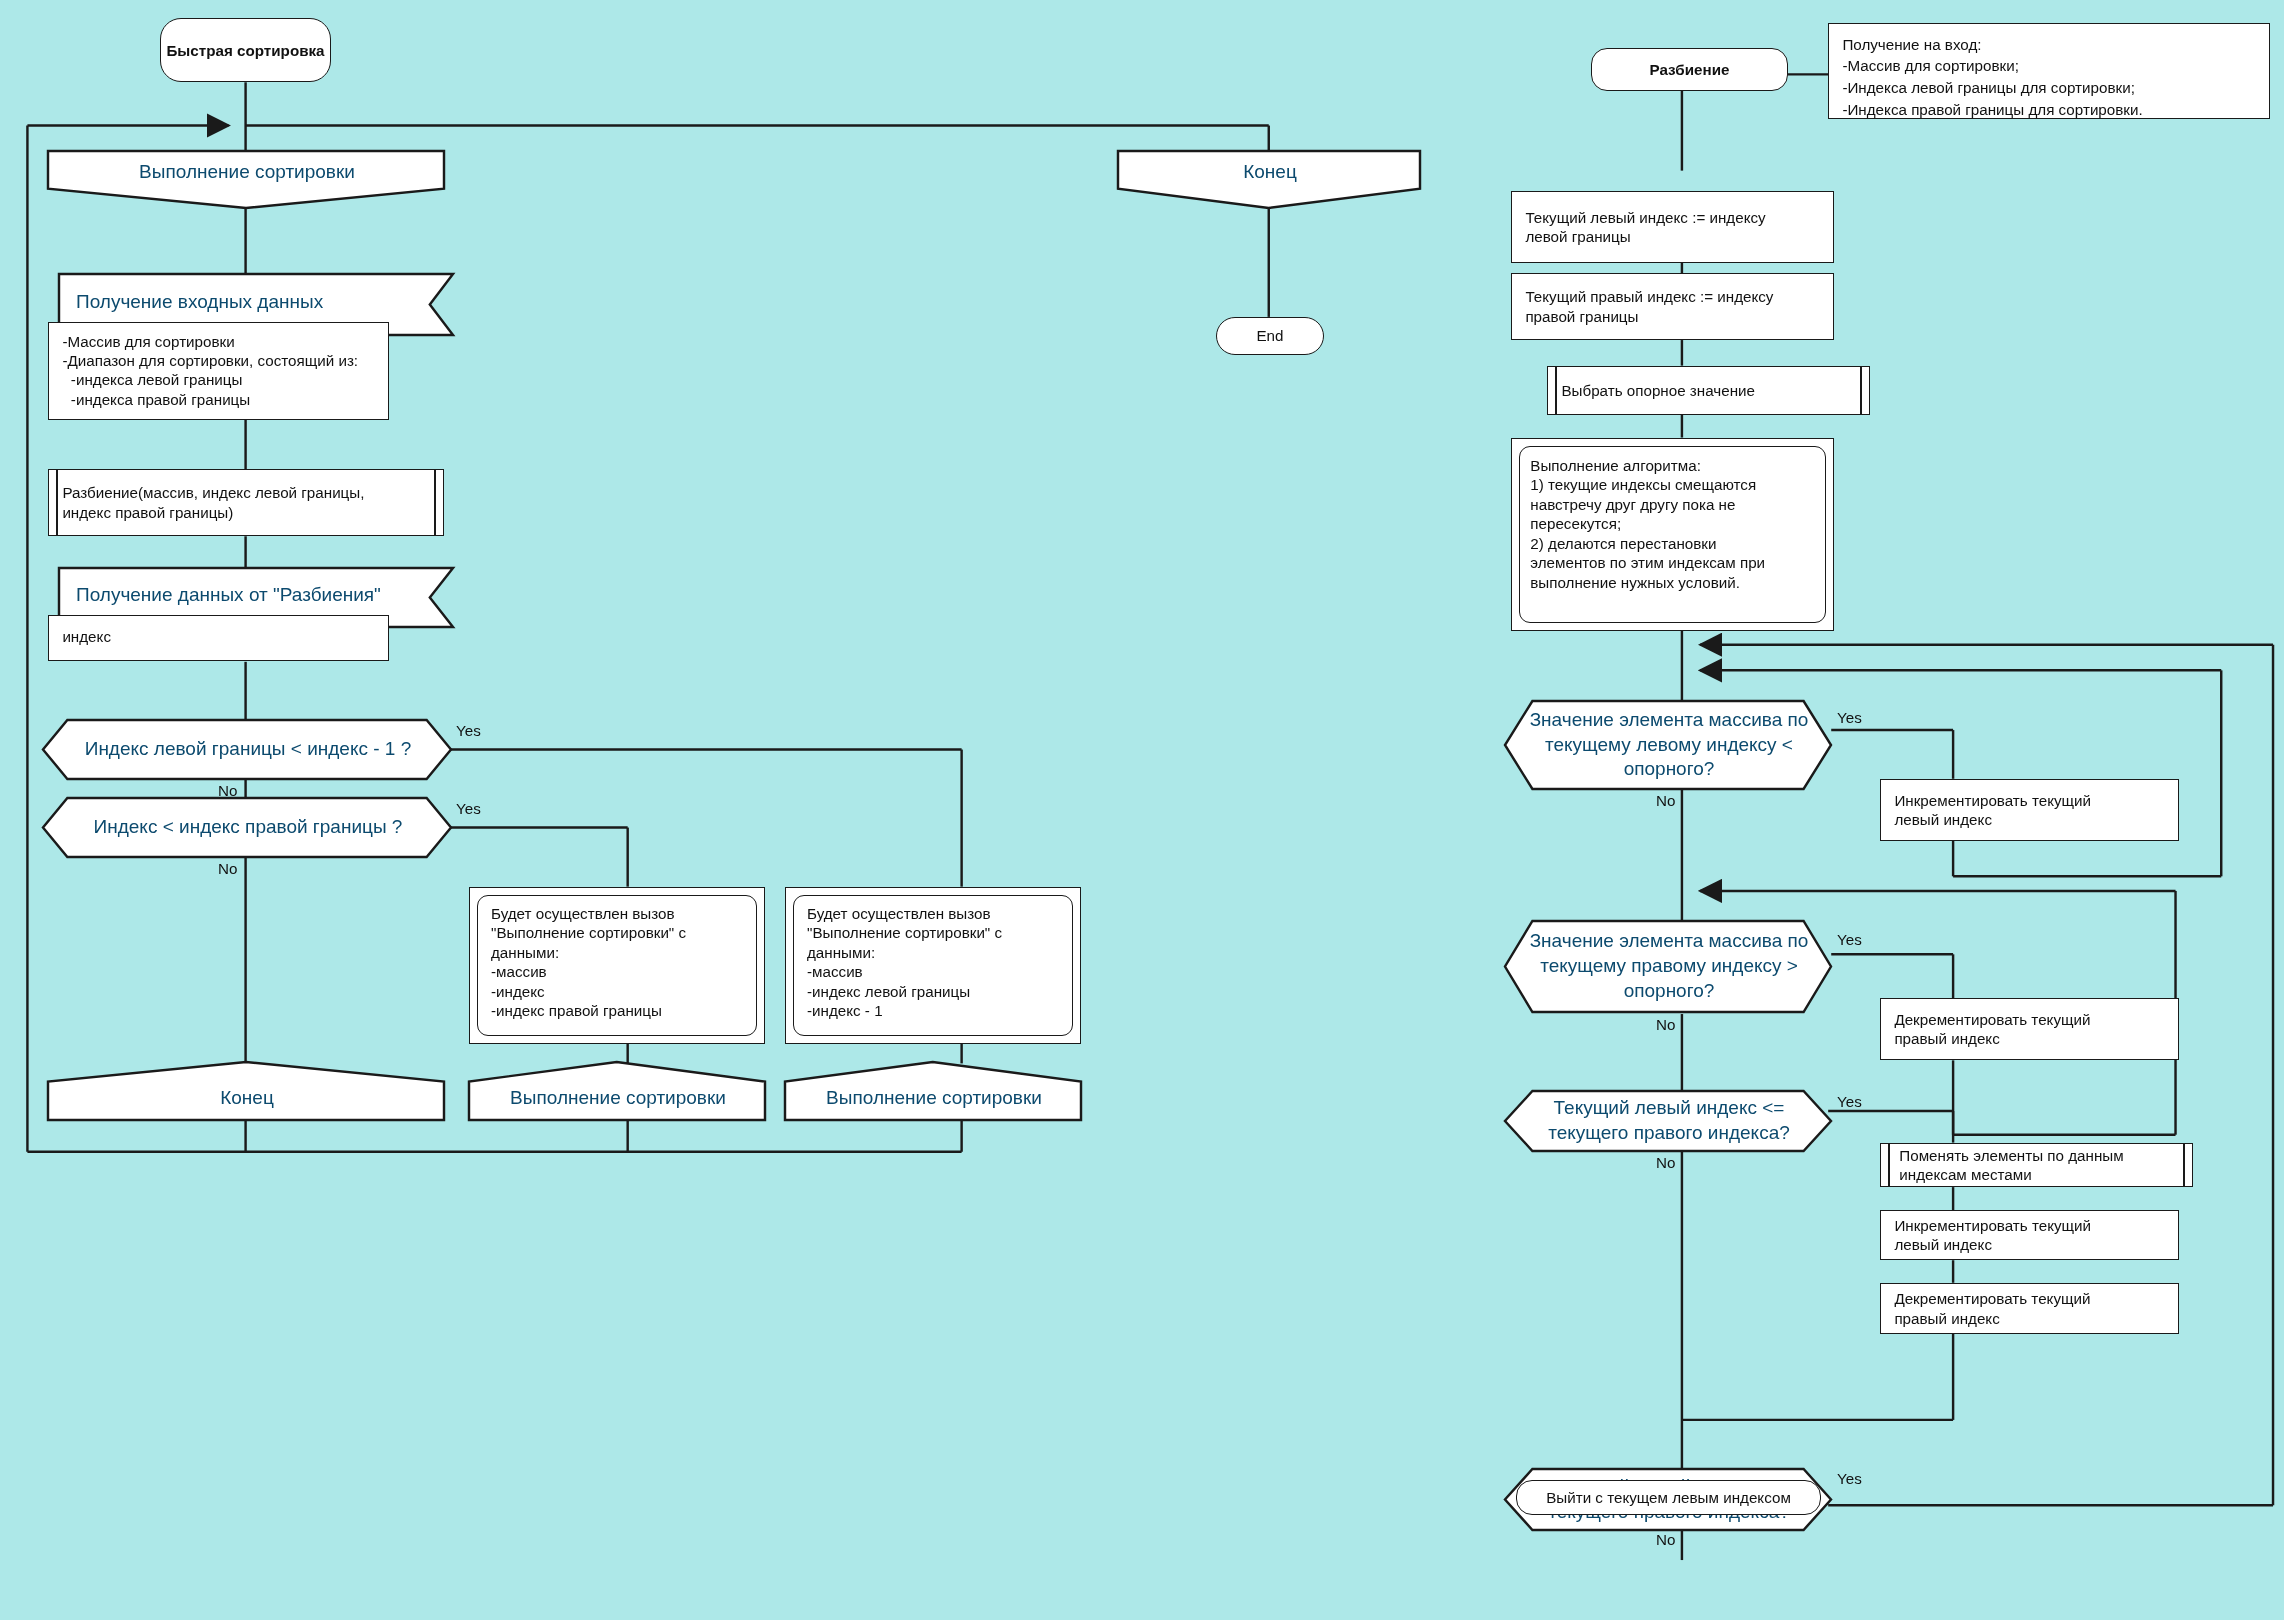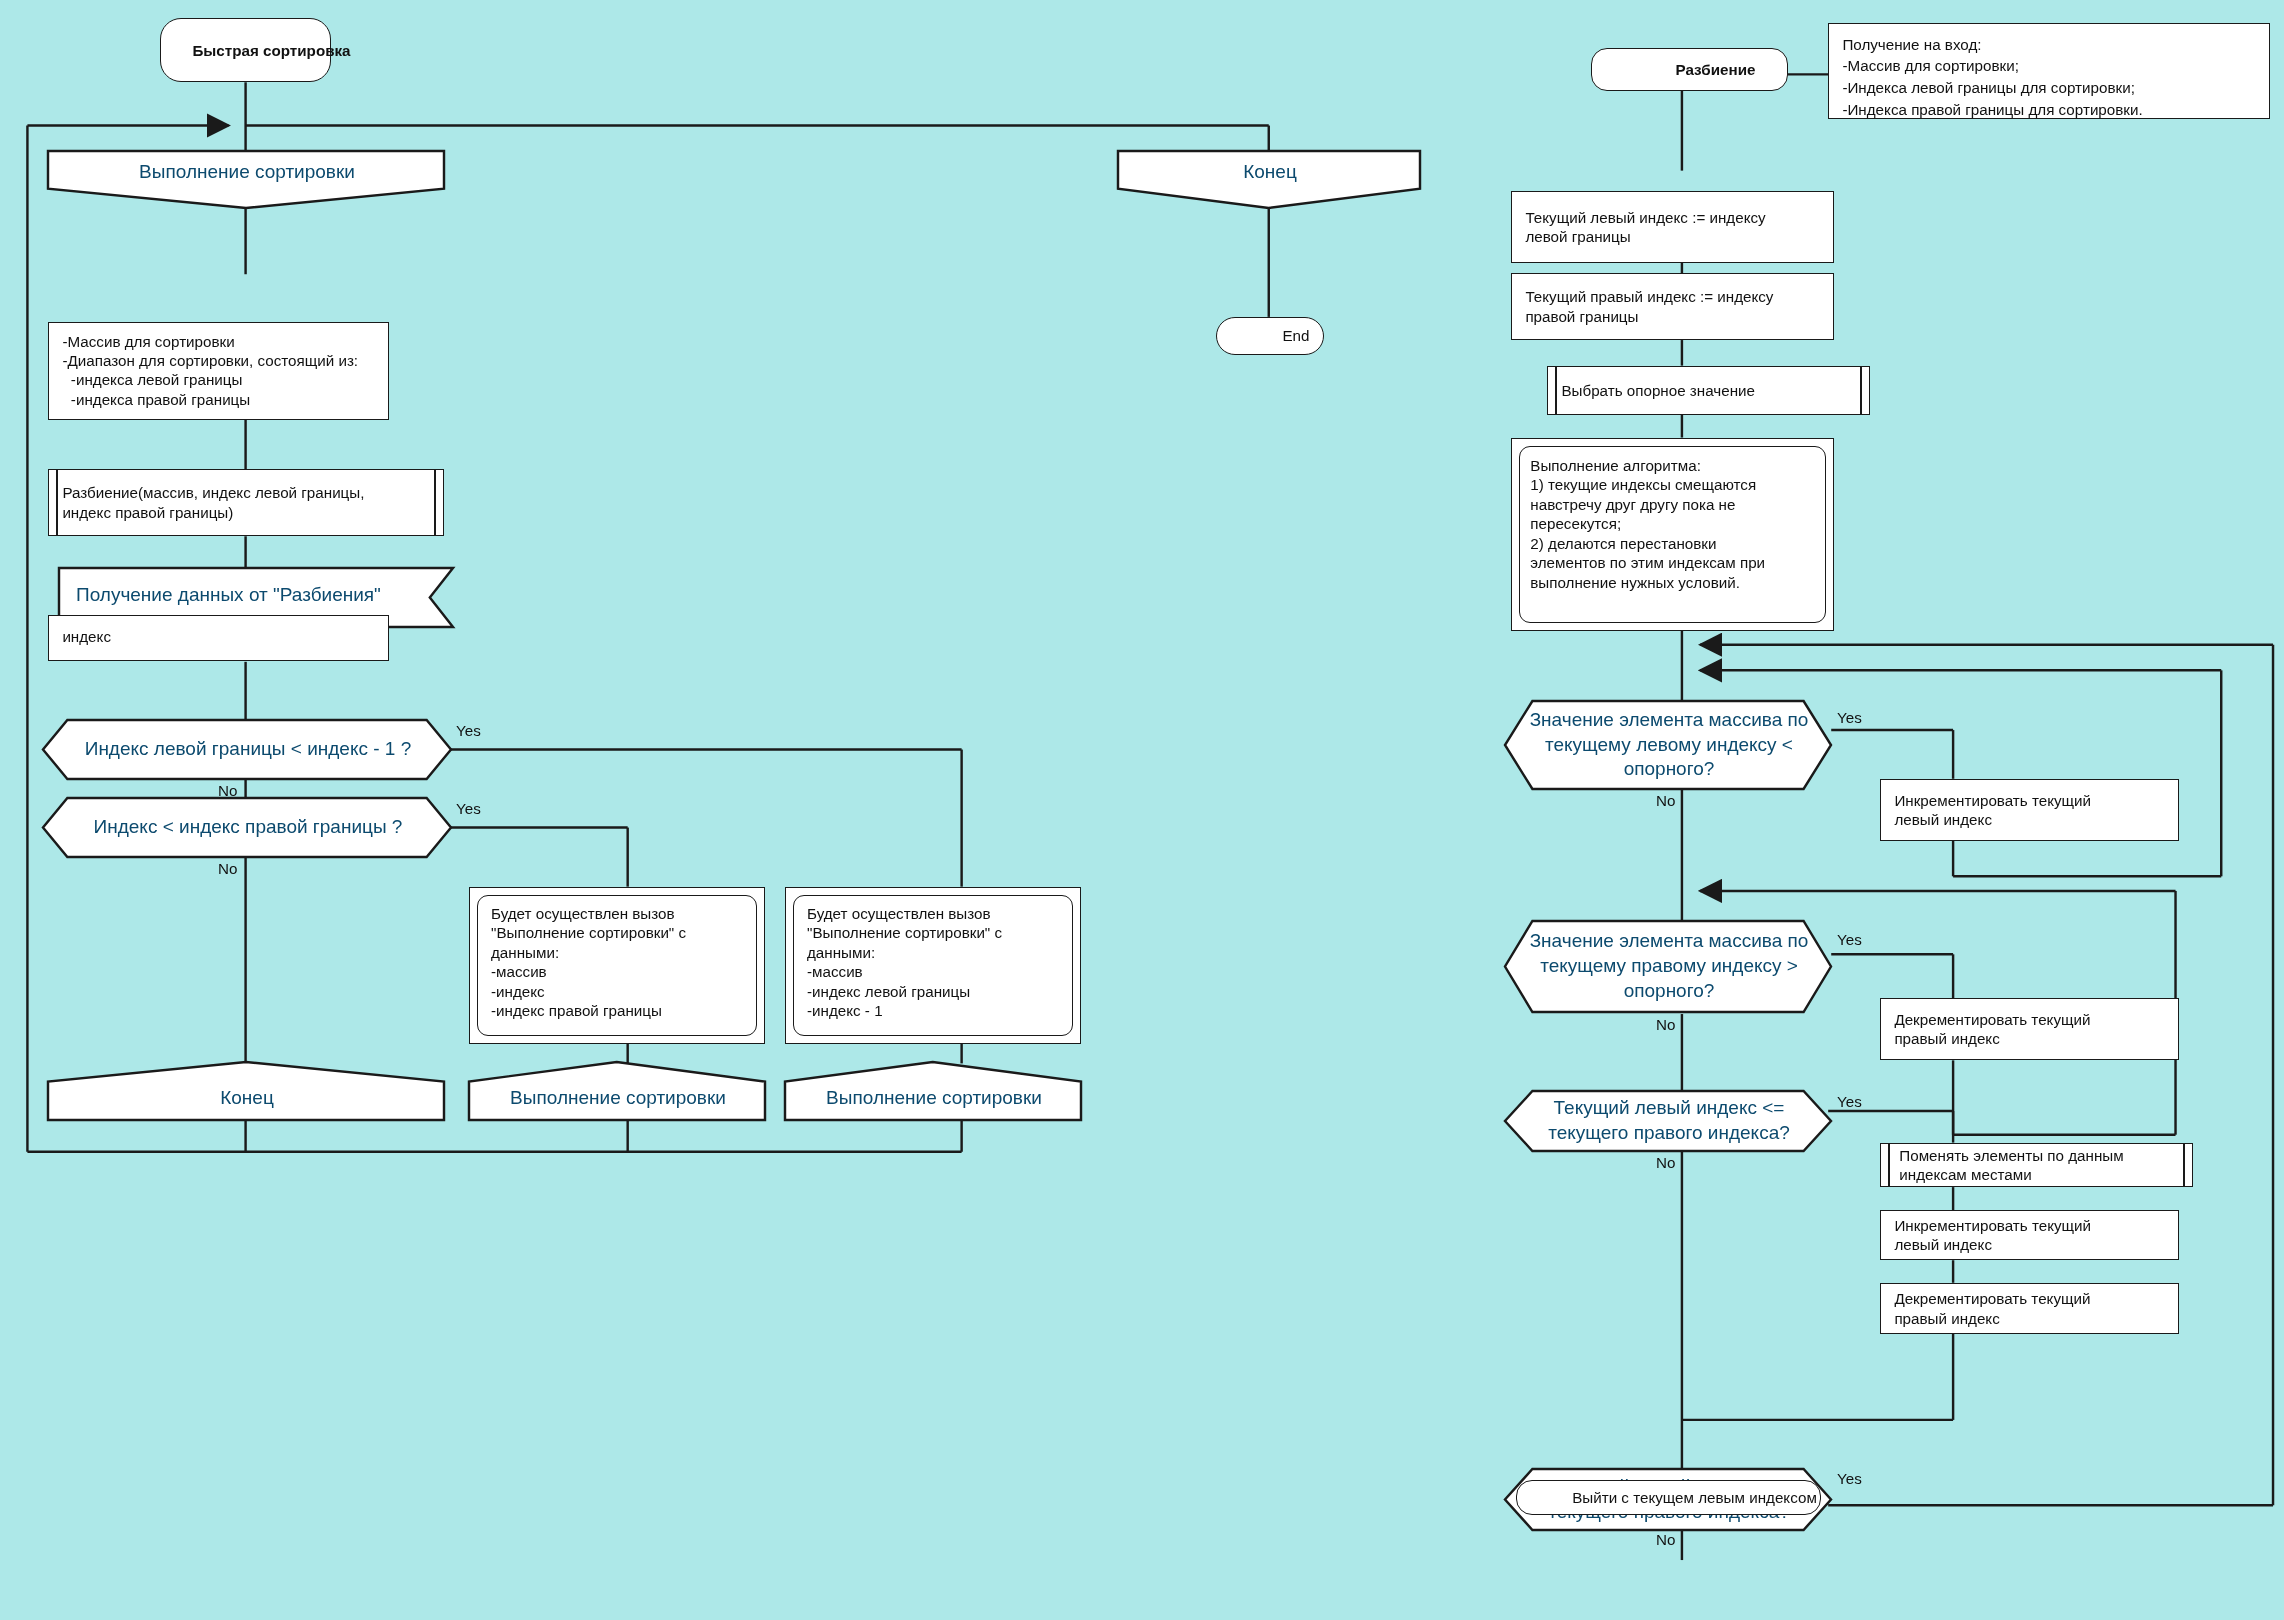--- a/index.html
+++ b/index.html
@@ -15,21 +15,21 @@
 
   .node{position:absolute;box-sizing:border-box;background:#ffffff;border:1.8px solid #1a1a1a;}
   .node .txt{
     position:absolute;left:0;top:0;width:100%;height:100%;
     box-sizing:border-box;
     display:flex;flex-direction:column;
     color:#111;
     font-size:15.2px;line-height:1.28;
     white-space:pre-wrap;
   }
-  .c-center .txt{align-items:center;justify-content:center;text-align:center;margin-left:26px;}
+  .c-center .txt{align-items:center;justify-content:center;text-align:center;}
   .c-left   .txt{align-items:flex-start;justify-content:center;text-align:left;padding-left:13.4px;padding-right:8.5px;}
   .c-lefttop .txt{align-items:flex-start;justify-content:flex-start;text-align:left;padding:8.5px 9.8px 0 13.4px;}
 
   
   .term{border-radius:21px;}
   .term .txt{font-weight:bold;}
 
   
   .predef::before,.predef::after{
     content:"";position:absolute;top:0;bottom:0;width:1.8px;background:#1a1a1a;
@@ -174,20 +174,26 @@
     <svg width="302" height="57" viewBox="0 0 495 94" preserveAspectRatio="none">
       <polygon points="0,0 495,0 495,62 247,94 0,62" fill="#ffffff" stroke="#1a1a1a" stroke-width="4"></polygon>
     </svg>
     <div class="txt" style="align-items:flex-start;padding-top:8.5px;">Конец</div>
   </div>
 
   <div class="node term c-center" style="left:1216px;top:317px;width:108px;height:38px;border-radius:19px;">
     <div class="txt" style="font-weight:normal;">End</div>
   </div>
 
+  <div class="shp ttopleft" style="left:59px;top:274px;width:394px;height:61px;">
+    <svg width="394" height="61" viewBox="0 0 646 100" preserveAspectRatio="none">
+      <polygon points="0,0 646,0 608,50 646,100 0,100" fill="#ffffff" stroke="#1a1a1a" stroke-width="4"></polygon>
+    </svg>
+    <div class="txt" style="padding-top:16px;">Получение входных данных</div>
+  </div>
 
   <div class="node c-lefttop" style="left:48px;top:322px;width:341px;height:98px;">
     <div class="txt">-Массив для сортировки
 -Диапазон для сортировки, состоящий из:
   -индекса левой границы
   -индекса правой границы</div>
   </div>
 
   <div class="node predef c-left" style="left:48px;top:469px;width:396px;height:67px;padding-left:24px;">
     <div class="txt">Разбиение(массив, индекс левой границы,

